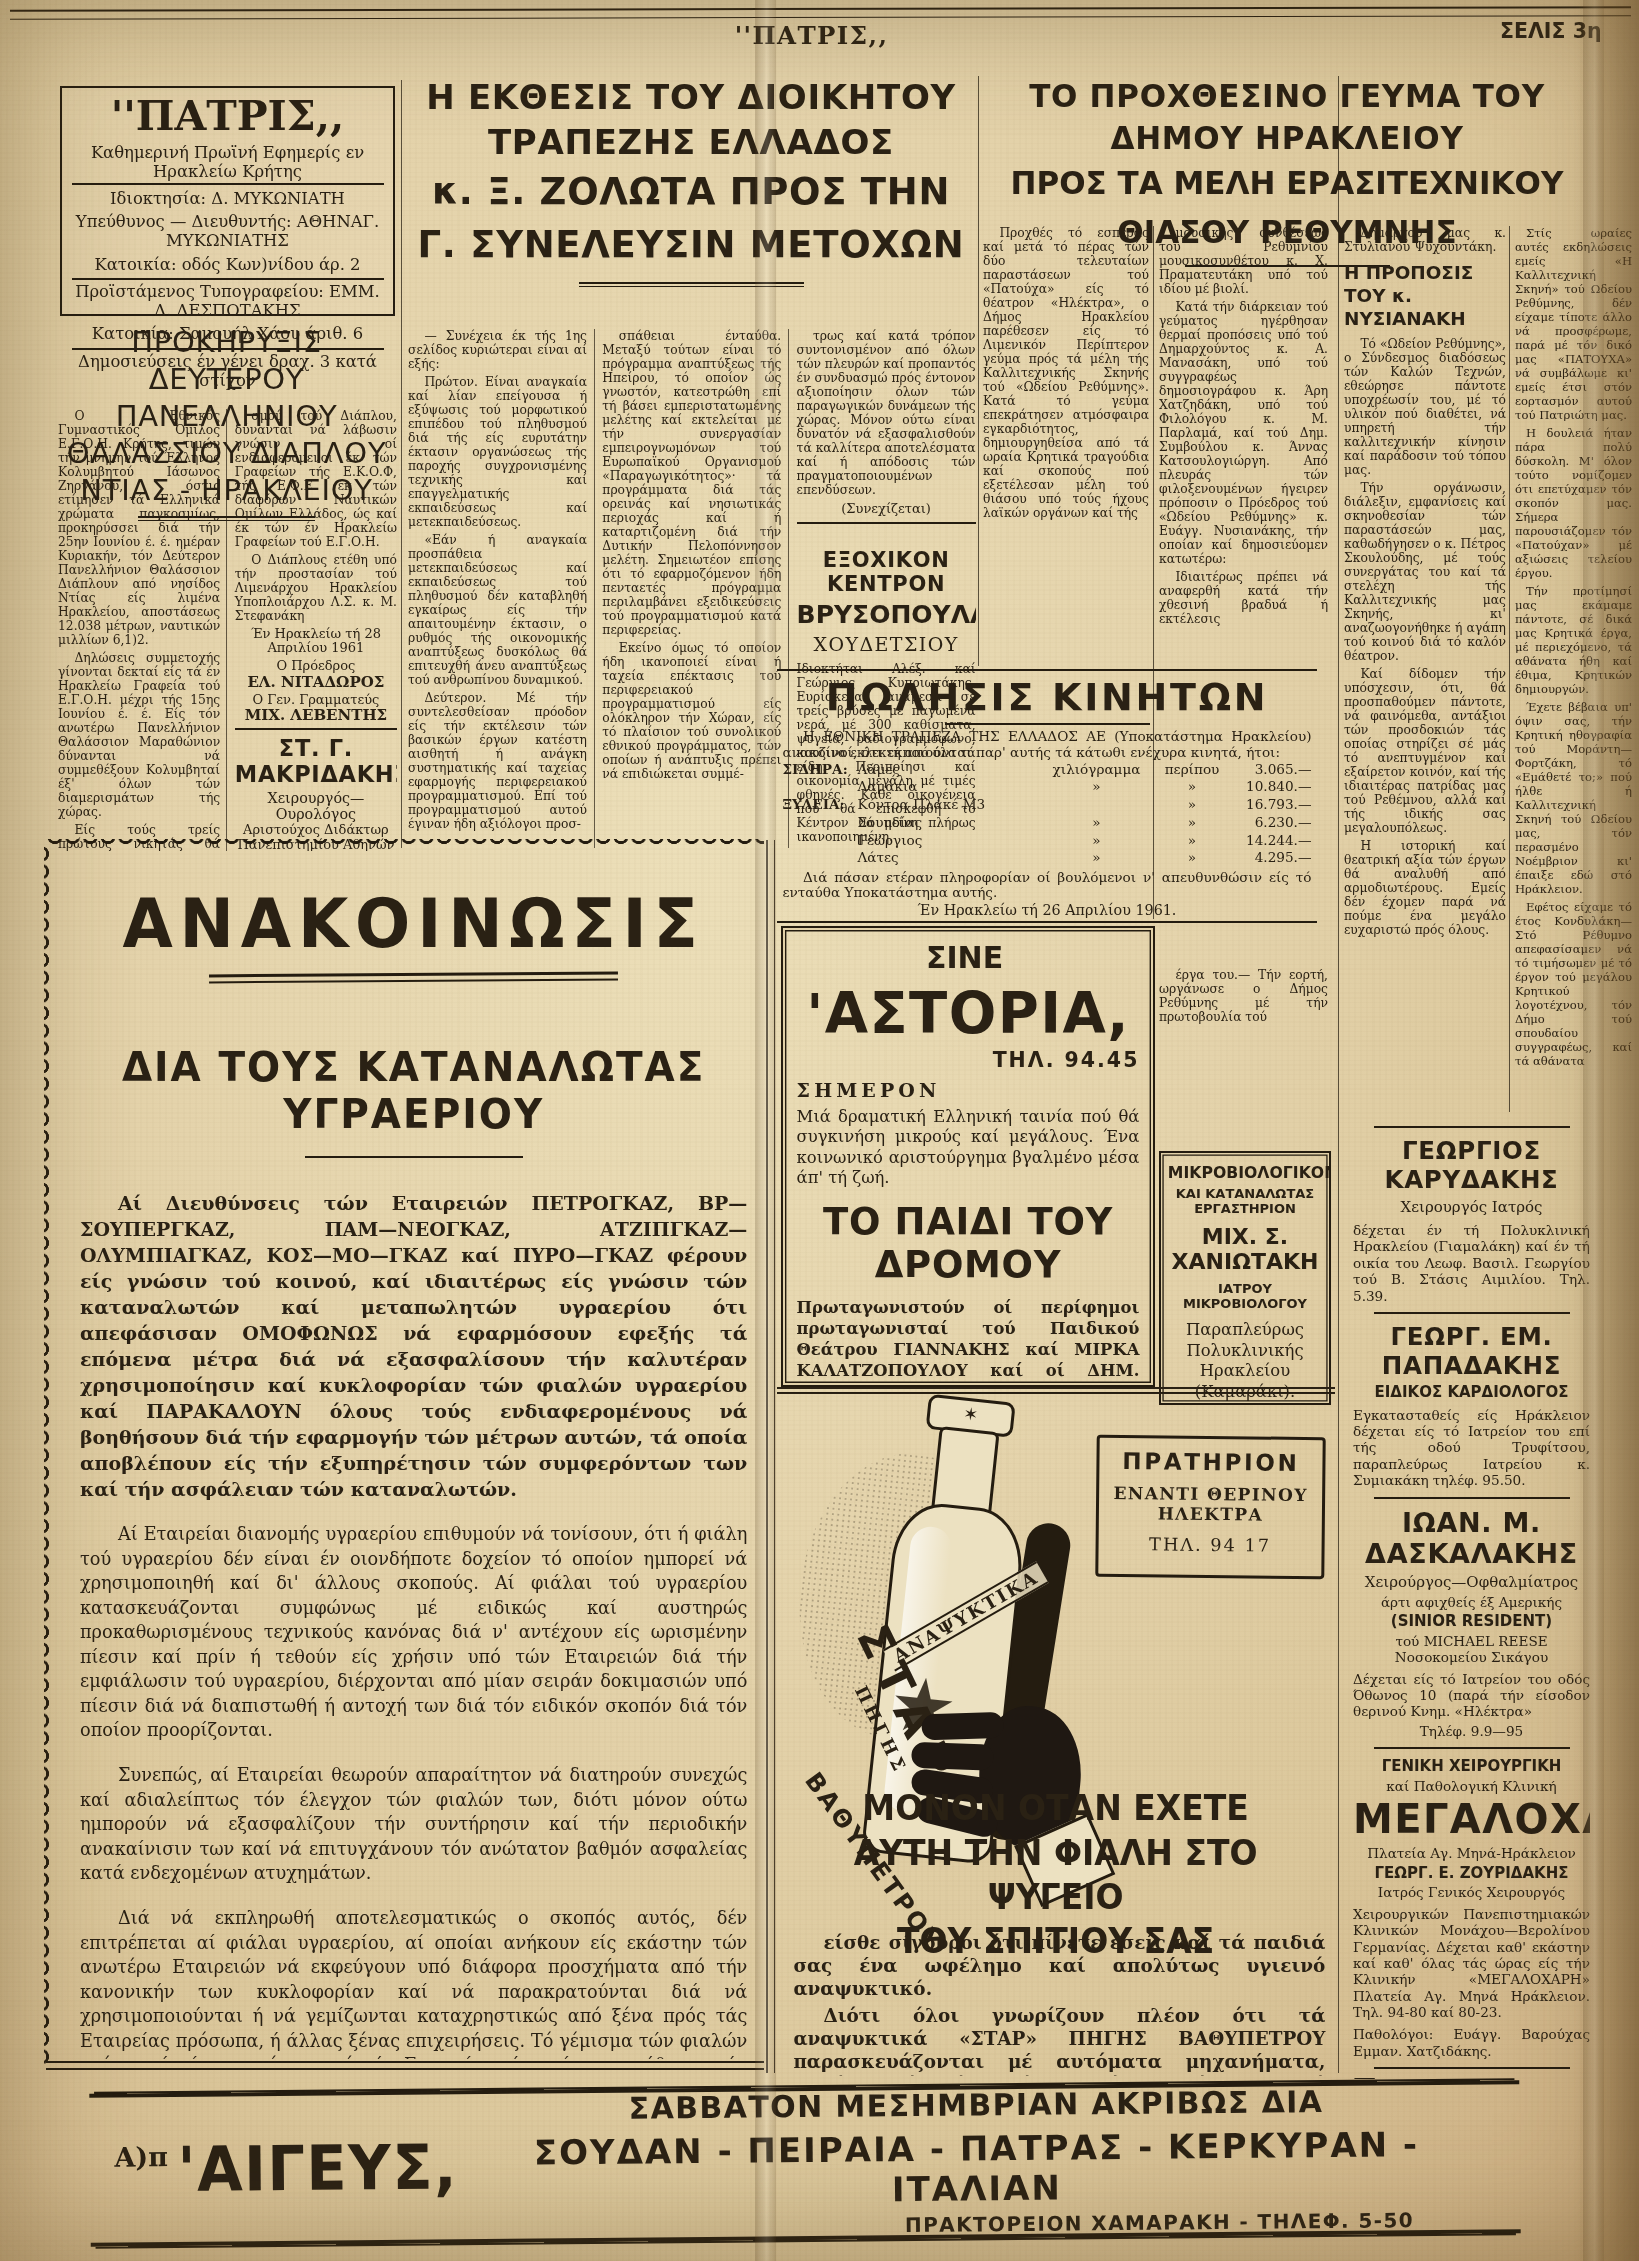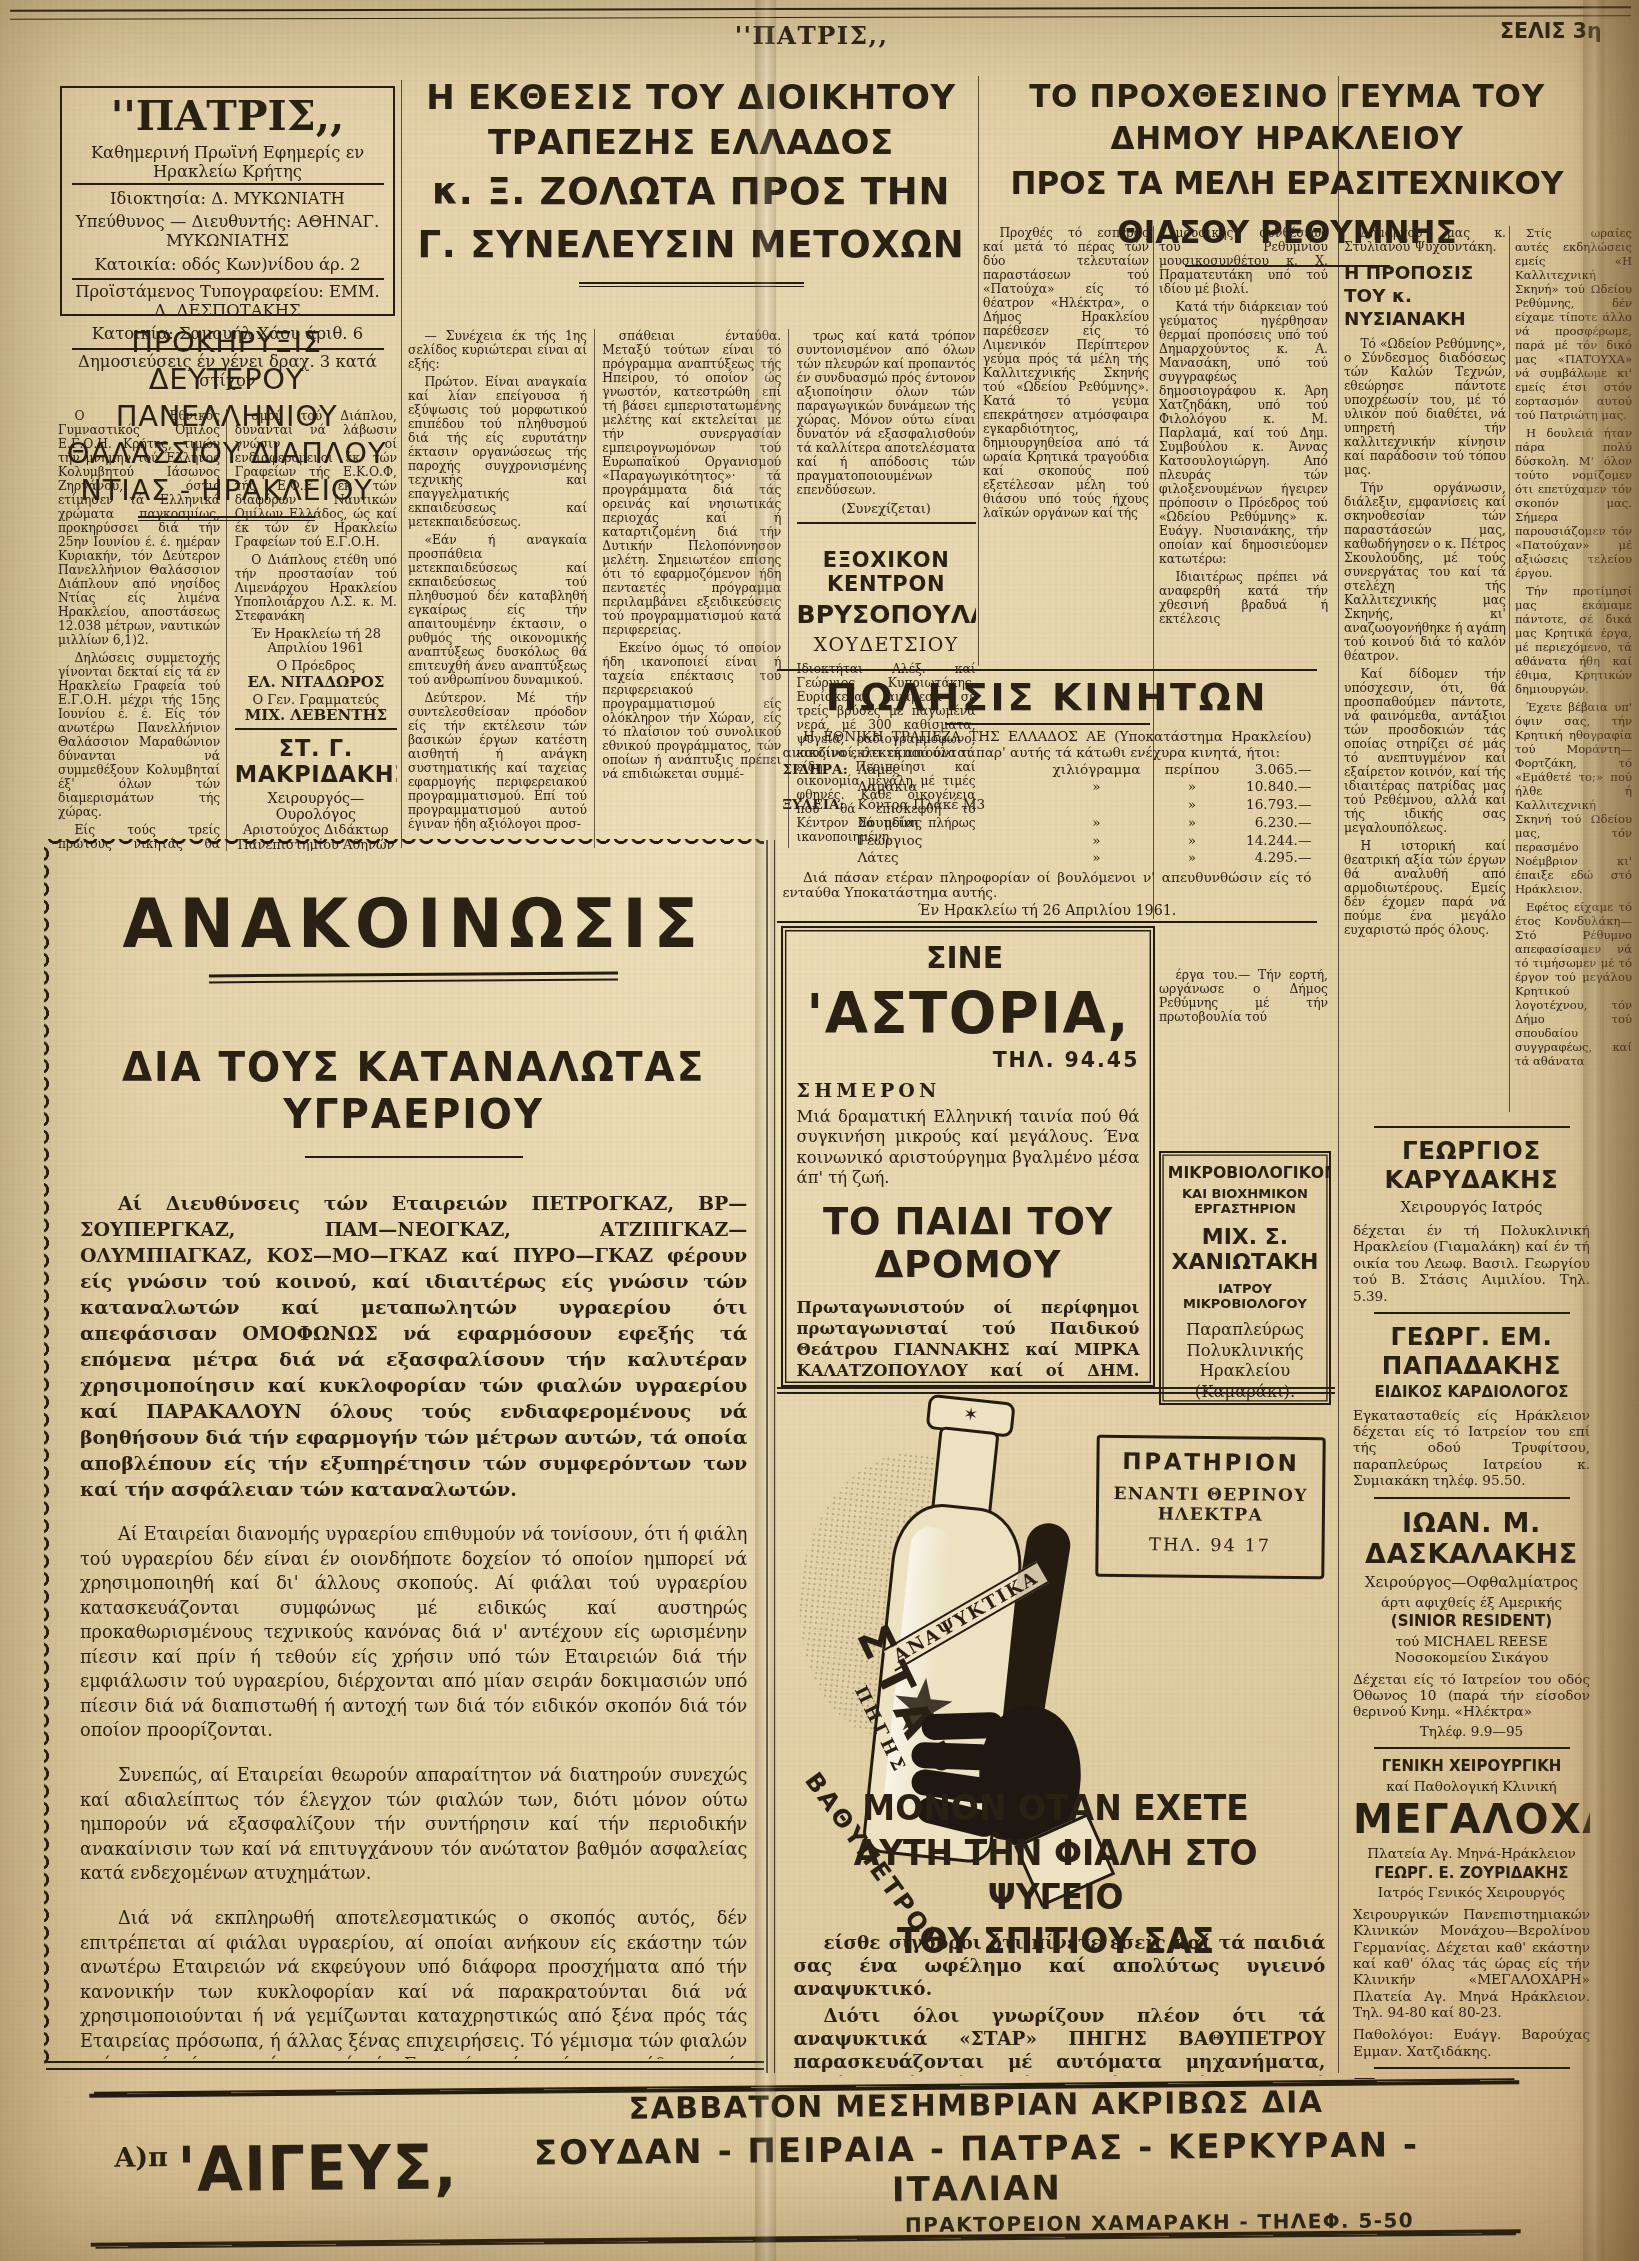--- a/index.html
+++ b/index.html
@@ -398,21 +398,21 @@
     <div class="cin-tel">ΤΗΛ. 94.45</div>
     <div class="cin-today">ΣΗΜΕΡΟΝ</div>
     <div class="cin-lead">Μιά δραματική Ελληνική ταινία πού θά συγκινήση μικρούς καί μεγάλους. Ένα κοινωνικό αριστούργημα βγαλμένο μέσα άπ' τή ζωή.</div>
     <div class="cin-film1">ΤΟ ΠΑΙΔΙ ΤΟΥ ΔΡΟΜΟΥ</div>
     <div class="cin-cast">Πρωταγωνιστούν οί περίφημοι πρωταγωνισταί τού Παιδικού Θεάτρου ΓΙΑΝΝΑΚΗΣ καί ΜΙΡΚΑ ΚΑΛΑΤΖΟΠΟΥΛΟΥ καί οί ΔΗΜ. ΜΥΡΑΤ—ΓΙΑΝΝΗΣ ΓΚΙΩΝΑΚΗΣ—Α. ΜΟΥΣΤΑΚΑ—ΧΡΙΣ. ΝΕΖΕΡ κλπ.</div>
 
   </div>
 
   <div class="mikro">
     <div class="mik-l1">ΜΙΚΡΟΒΙΟΛΟΓΙΚΟΝ</div>
-    <div class="mik-l2">ΚΑΙ ΒΙΟΧΗΜΙΚΟΝ ΕΡΓΑΣΤΗΡΙΟΝ</div>
+    <div class="mik-l2">ΚΑΙ ΚΑΤΑΝΑΛΩΤΑΣ ΕΡΓΑΣΤΗΡΙΟΝ</div>
     <div class="mik-name">ΜΙΧ. Σ. ΧΑΝΙΩΤΑΚΗ</div>
     <div class="mik-role">ΙΑΤΡΟΥ ΜΙΚΡΟΒΙΟΛΟΓΟΥ</div>
     <div class="mik-addr">Παραπλεύρως Πολυκλινικής Ηρακλείου (Καμαράκι).</div>
 
   </div>
 
   <div class="starsec">
     <div class="bottle-wrap">
       <div class="halftone"></div>
       <div class="bshadow"></div>

